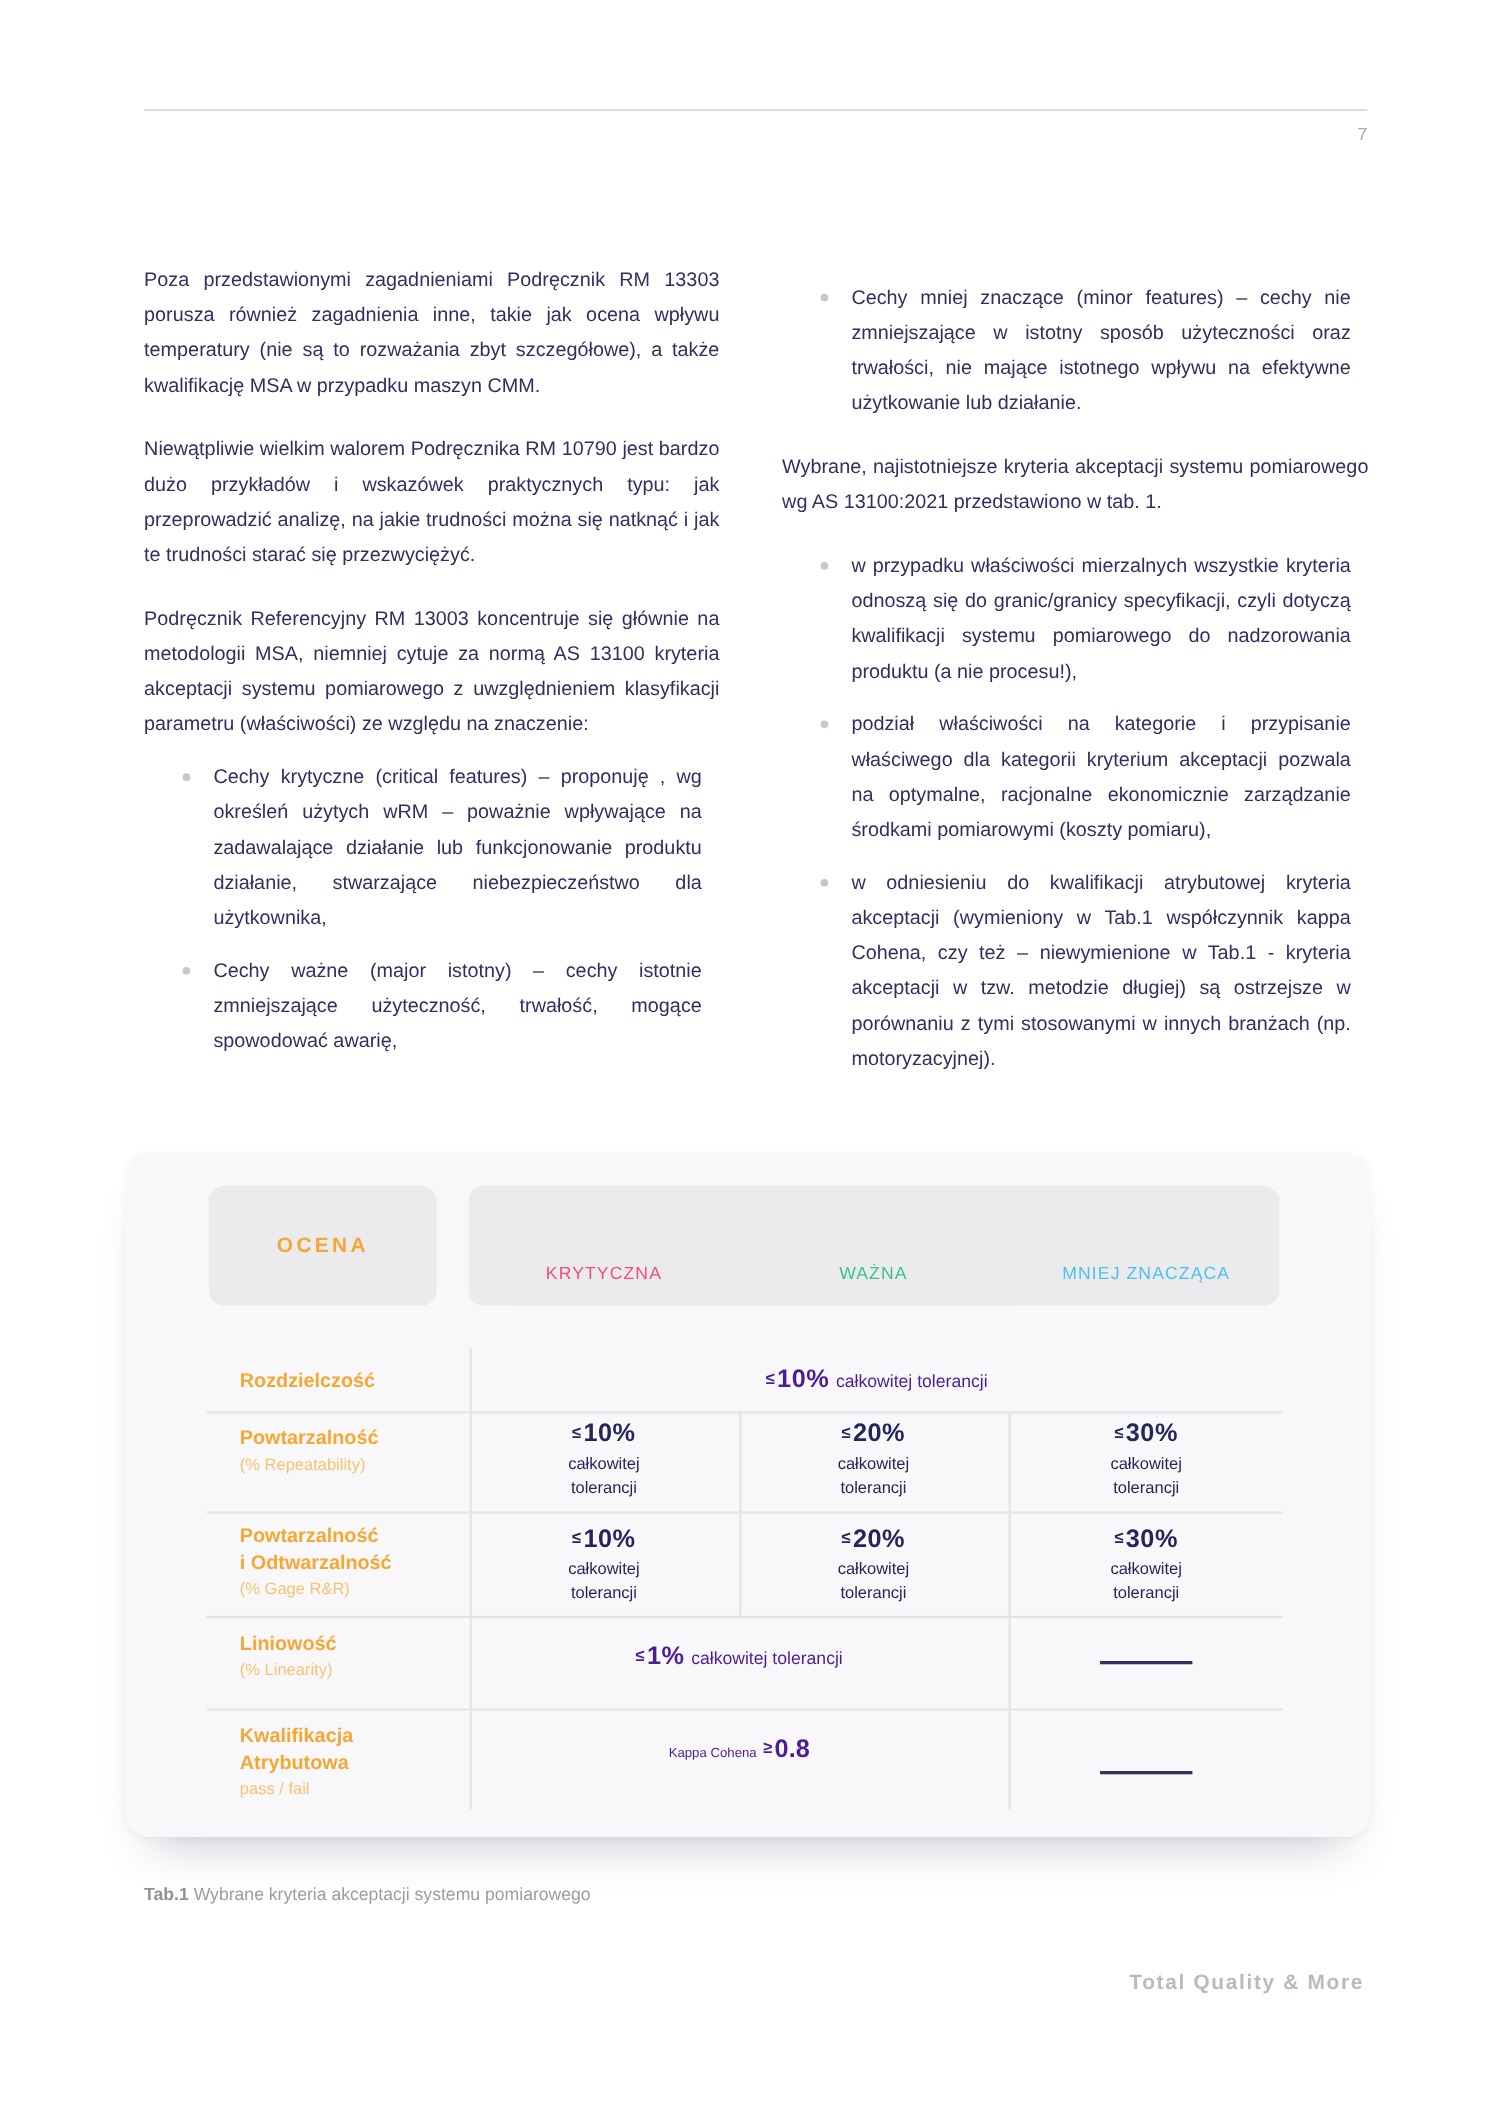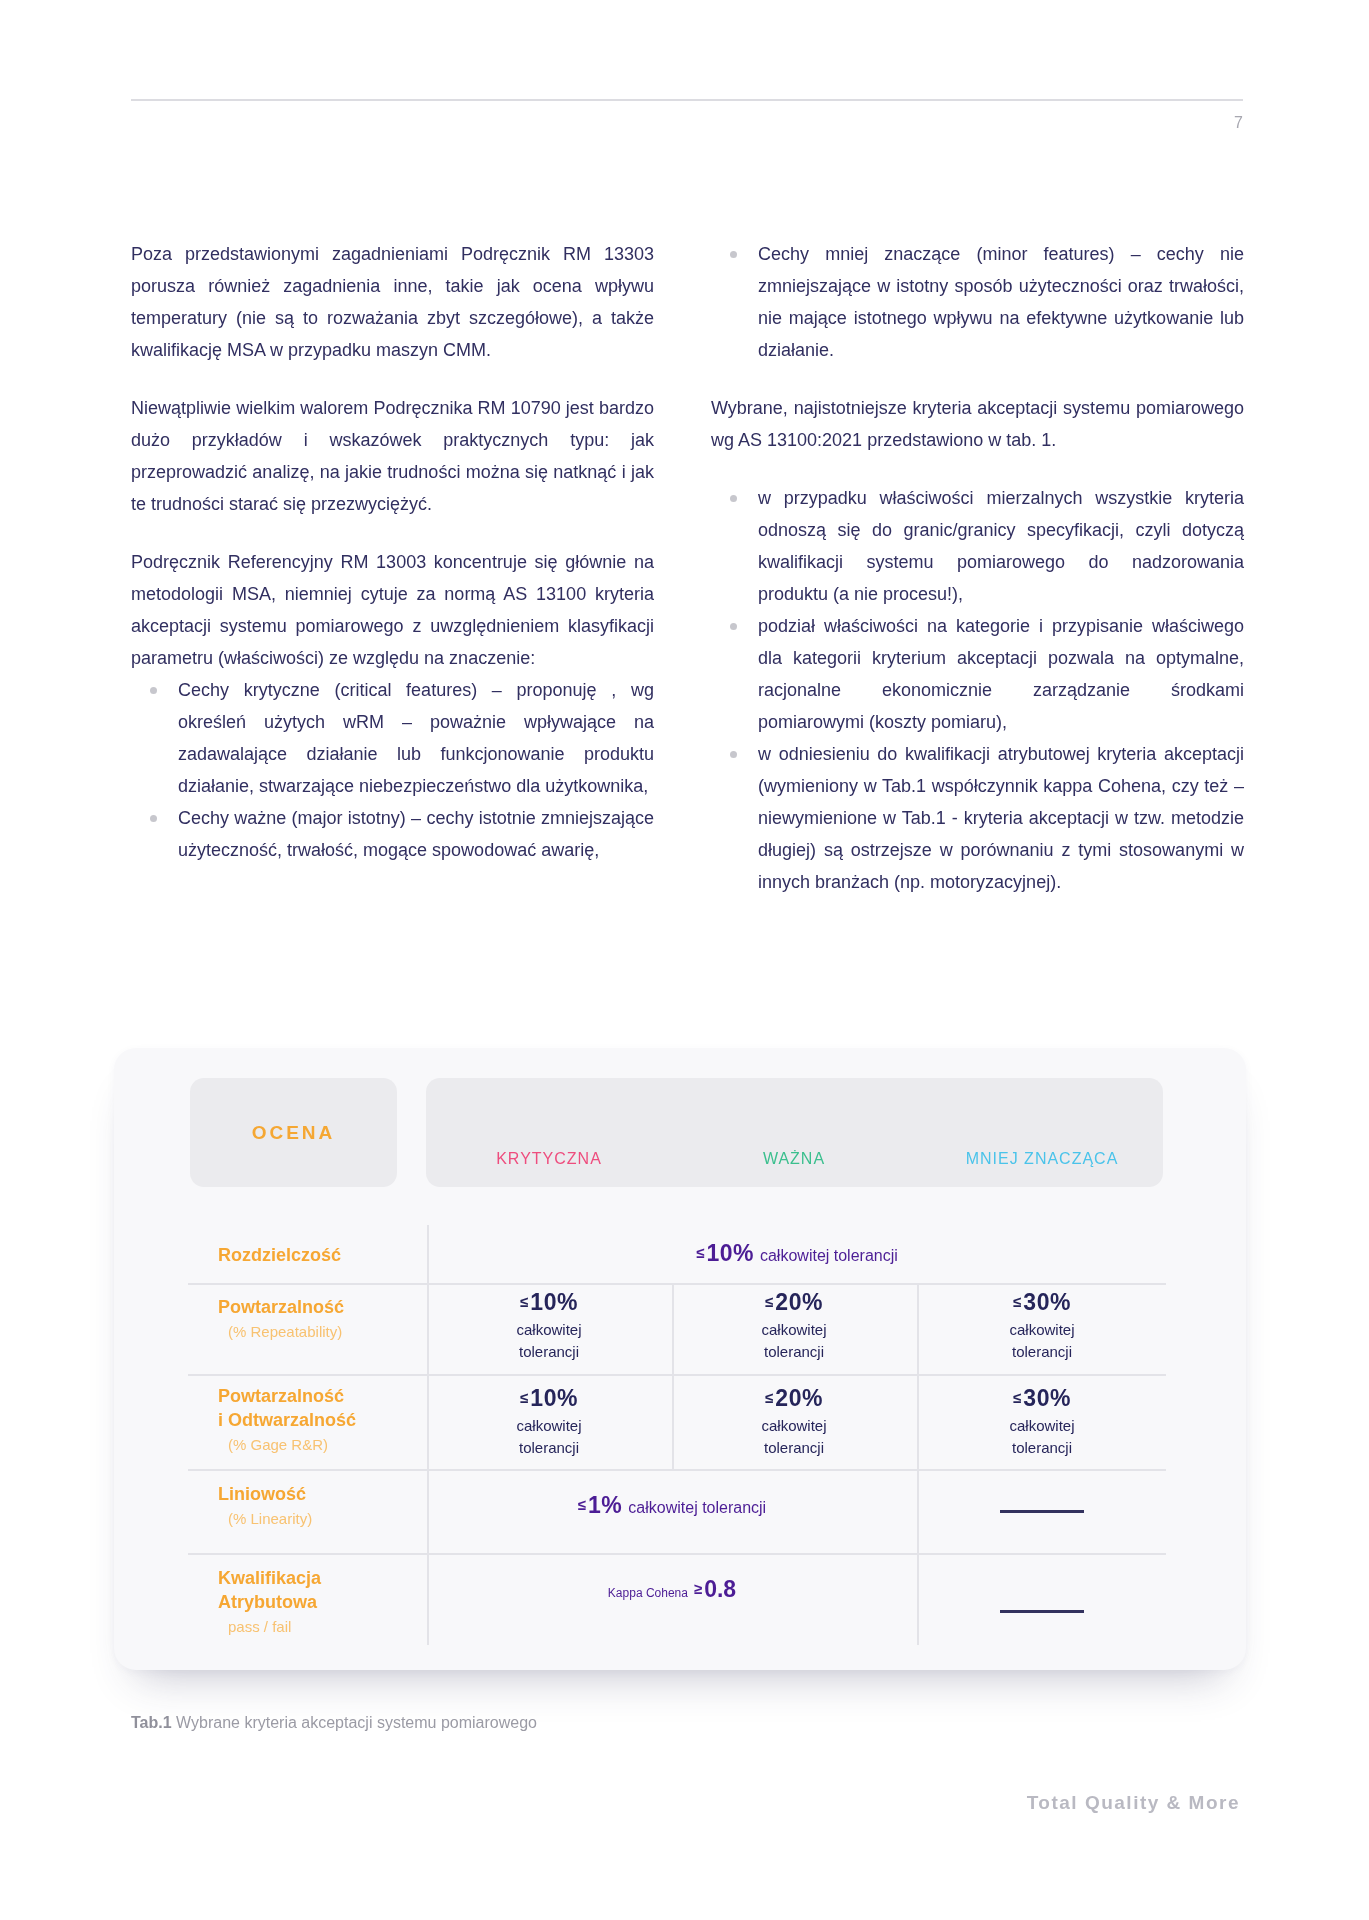--- a/index.html
+++ b/index.html
@@ -10,40 +10,40 @@
   .abs{position:absolute;}
   
   .top-rule{left:131px;top:99px;width:1112px;height:2px;background:#dcdce1;}
   .page-num{top:114px;right:126px;font-size:16px;color:#a7a7b0;}
   
   .col{top:238px;font-size:18px;line-height:32px;text-align:justify;color:#312f60;}
   .col-left{left:131px;width:523px;}
   .col-right{left:711px;width:533px;}
   .col p{margin:0 0 26px 0;}
   .col p:last-child{margin-bottom:0;}
-  .bullet{display:flex;margin:0;}
+  .bullet{display:flex;margin:16px;}
   .dot{flex:none;width:7px;height:7px;border-radius:50%;background:#c7c7cd;margin:13px 0 0 19px;}
   .bullet-text{flex:1;margin-left:21px;}
   
   .card{left:114px;top:1048px;width:1132px;height:622px;border-radius:22px;background:#f8f8fa;
         box-shadow:0 28px 42px -24px rgba(50,50,90,0.30), 0 2px 8px rgba(50,50,90,0.04);}
   .hdr-box{top:1078px;height:109px;border-radius:14px;background:#ebebee;}
   .hdr-ocena{left:190px;width:207px;display:flex;align-items:center;justify-content:center;}
   .ocena-label{color:#f5a733;font-size:19px;font-weight:600;letter-spacing:3px;}
   .hdr-kat{left:426px;width:737px;}
   .kat-title{position:absolute;left:0;top:22px;width:100%;text-align:center;
              color:#232350;font-size:19px;font-weight:700;letter-spacing:1.5px;}
   .cat-label{position:absolute;top:72px;transform:translateX(-50%);
              font-size:16px;font-weight:400;letter-spacing:1px;white-space:nowrap;}
   
   .hline{height:2px;background:#e3e3e8;left:188px;width:978px;}
   .vline{width:2px;background:#e3e3e8;}
   
   .row-label{left:218px;color:#f6a733;font-size:18px;font-weight:700;line-height:24px;}
-  .row-sub{left:228px;color:#f8c271;font-size:15px;line-height:22px;}
+  .row-sub{left:218px;color:#f8c271;font-size:15px;line-height:22px;}
   
   .cell{width:200px;text-align:center;color:#26255a;transform:translateX(-50%);}
   .pct-line{line-height:28px;white-space:nowrap;}
   .lte{font-size:15px;font-weight:700;vertical-align:3px;margin-right:2px;}
   .pct{font-size:23px;font-weight:700;letter-spacing:0.5px;}
   .cell-small{font-size:15px;line-height:22px;}
   .merged-value{text-align:center;color:#4c1d95;white-space:nowrap;transform:translateX(-50%);}
   .merged-rest{font-size:16px;margin-left:6px;}
   .kappa-pre{font-size:12px;margin-right:6px;text-align:center;}
   .gte{font-size:15px;font-weight:700;vertical-align:3px;margin-right:2px;}

